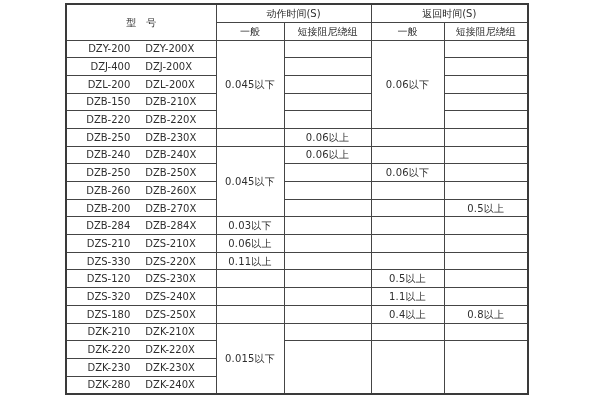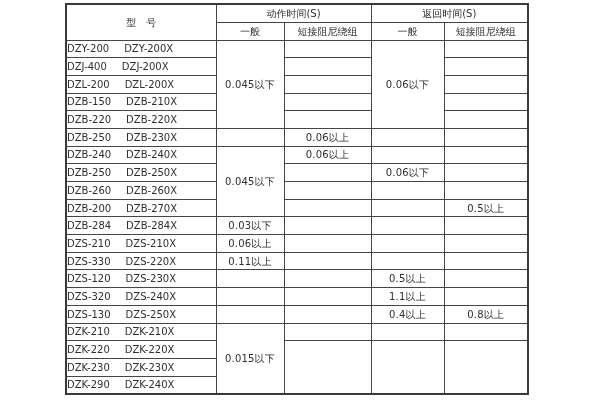--- a/index.html
+++ b/index.html
@@ -35,20 +35,21 @@
     font-size: 10px;
     font-weight: normal;
     line-height: 1.1;
     overflow: hidden;
     white-space: nowrap;
   }
   thead tr { height: 18px; }
   tbody tr { height: 17.7px; }
   .model-pair {
     display: flex;
+    justify-content: center;
     align-items: center;
     gap: 15px;
   }
   .value-cell { letter-spacing: 0.2px; }
 </style>
 </head>
 <body>
 
 <div class="stage">
   <table class="spec">
@@ -238,21 +239,21 @@
             </div>
           </td>
           <td rowspan="1" class="value-cell"></td>
           <td rowspan="1" class="value-cell"></td>
           <td rowspan="1" class="value-cell">1.1以上</td>
           <td rowspan="1" class="value-cell"></td>
         </tr>
         <tr>
           <td>
             <div class="model-pair">
-              <span>DZS-130</span>
+              <span>DZS-180</span>
               <span>DZS-250X</span>
             </div>
           </td>
           <td rowspan="1" class="value-cell"></td>
           <td rowspan="1" class="value-cell"></td>
           <td rowspan="1" class="value-cell">0.4以上</td>
           <td rowspan="1" class="value-cell">0.8以上</td>
         </tr>
         <tr>
           <td>
@@ -281,20 +282,20 @@
           <td>
             <div class="model-pair">
               <span>DZK-230</span>
               <span>DZK-230X</span>
             </div>
           </td>
         </tr>
         <tr>
           <td>
             <div class="model-pair">
-              <span>DZK-290</span>
+              <span>DZK-280</span>
               <span>DZK-240X</span>
             </div>
           </td>
         </tr>
       </tbody>
   </table>
 </div>
 
 </body></html>

